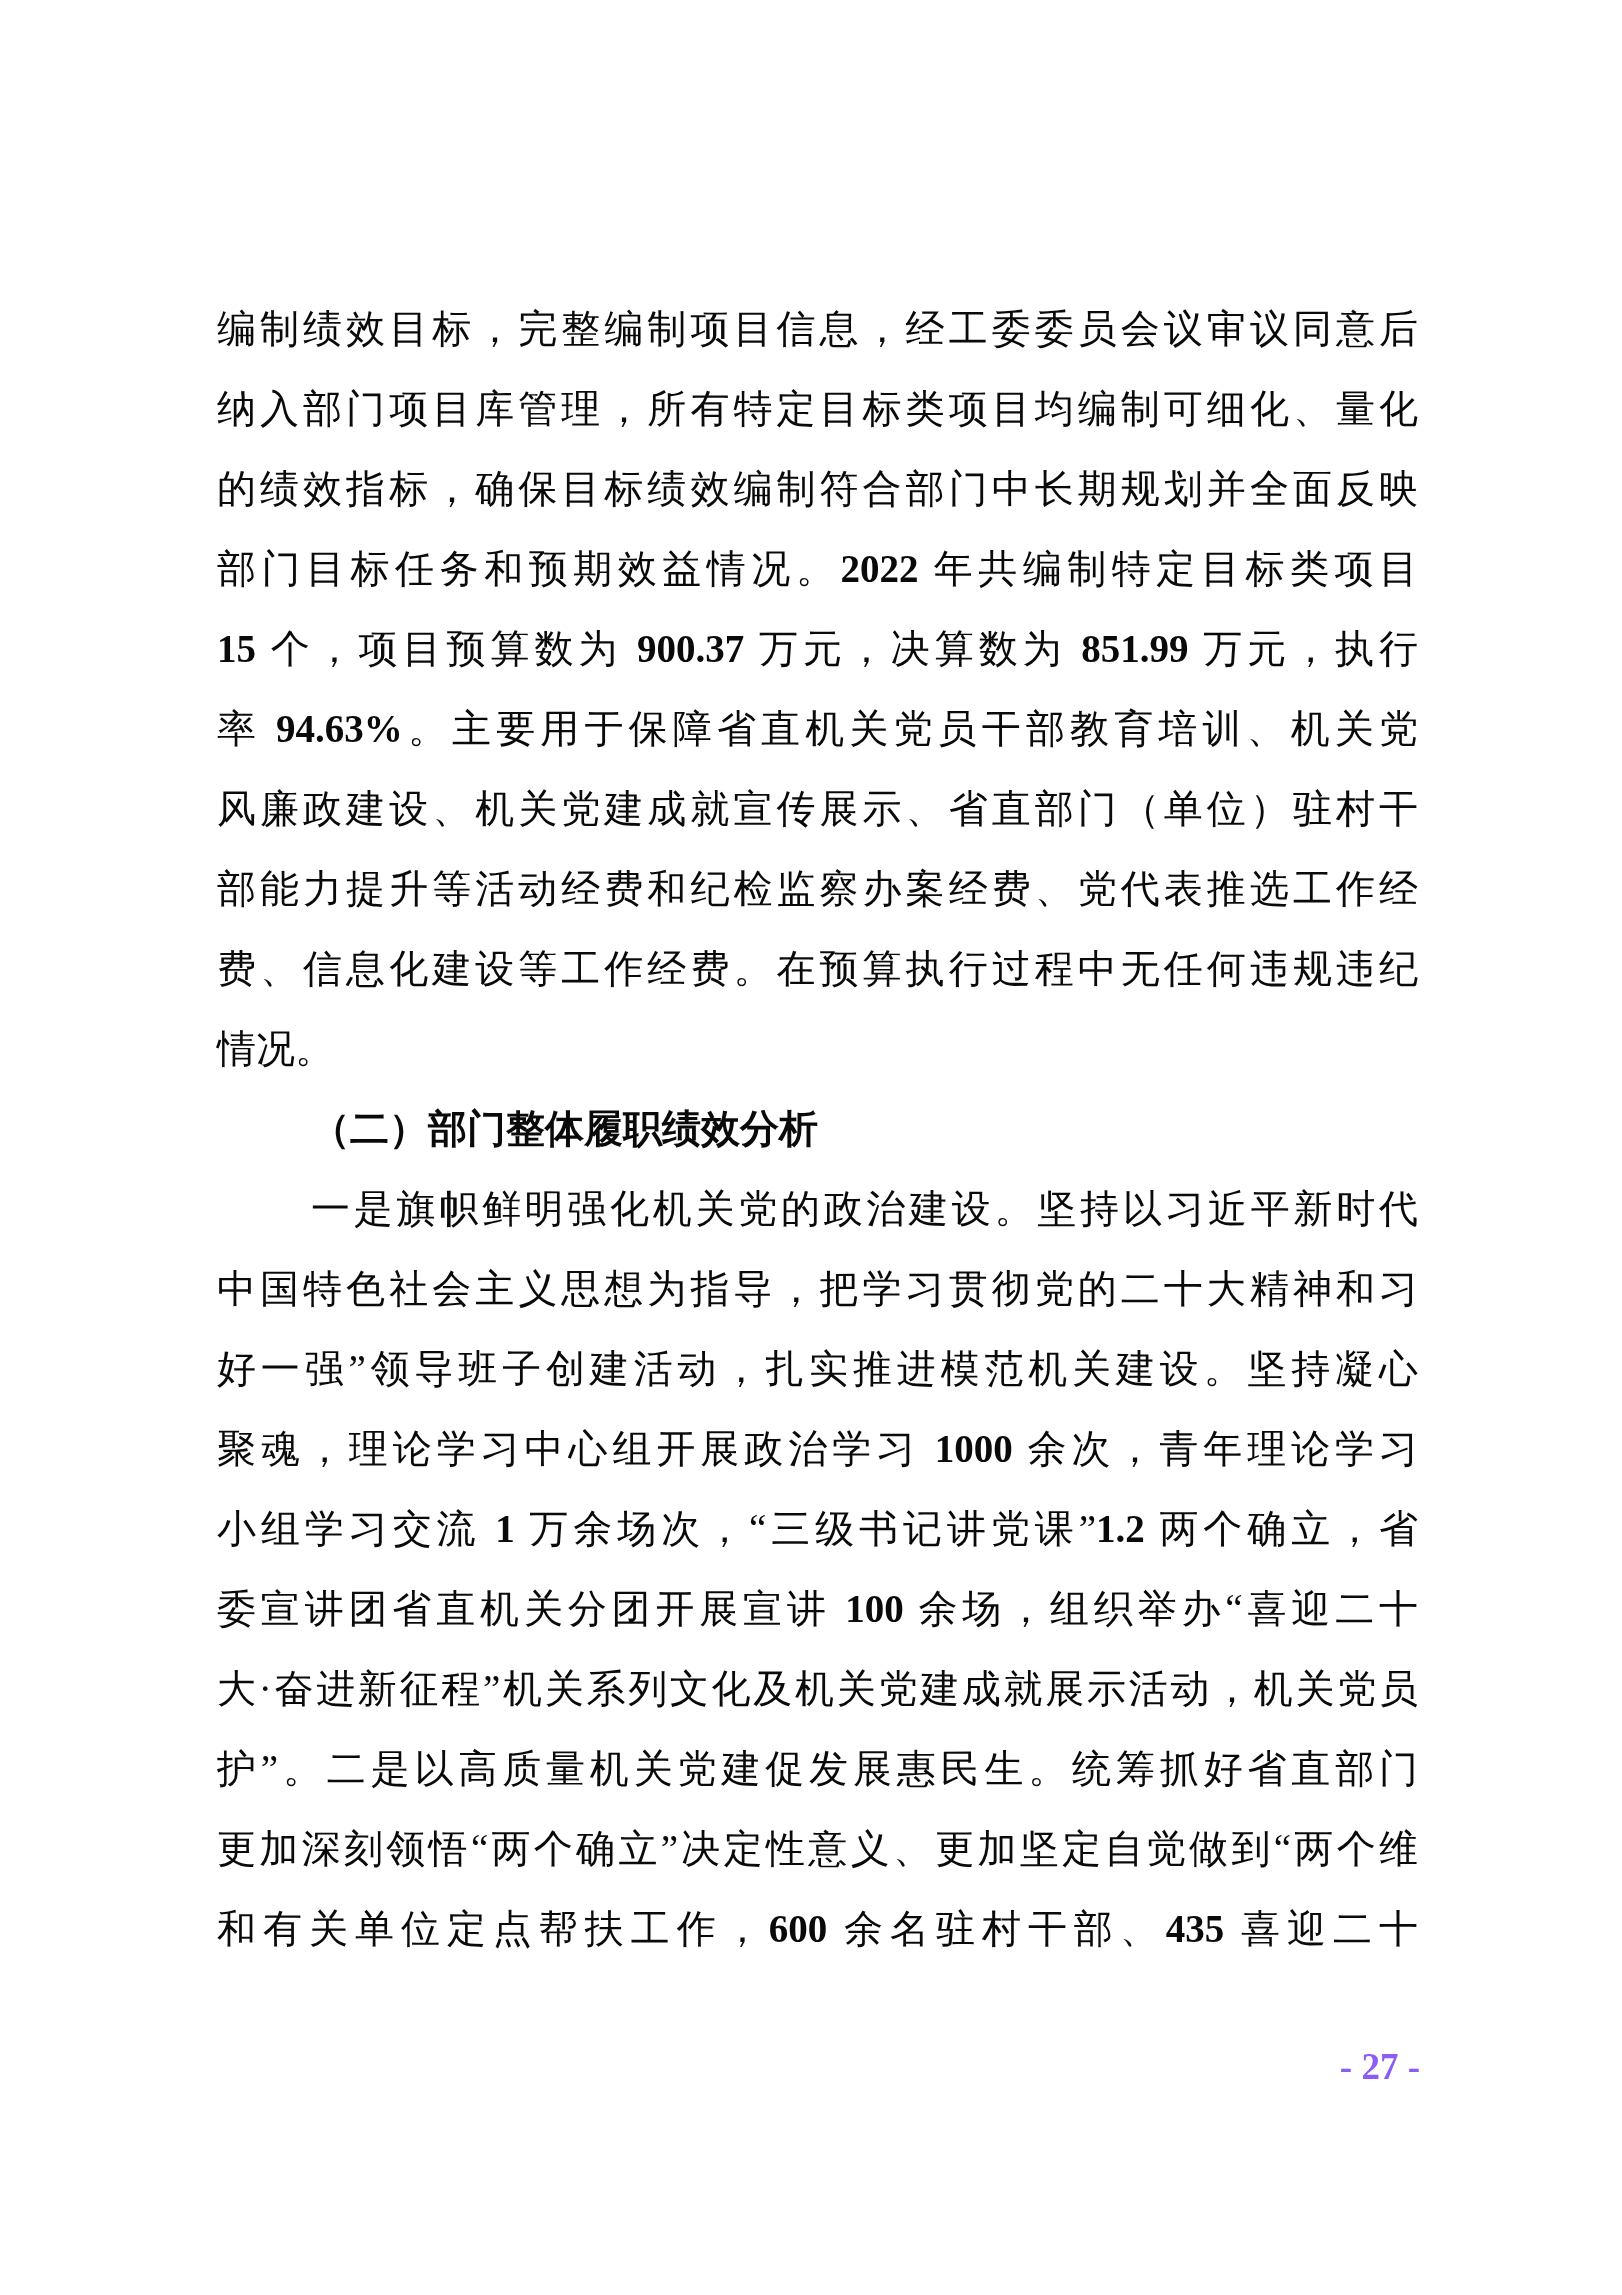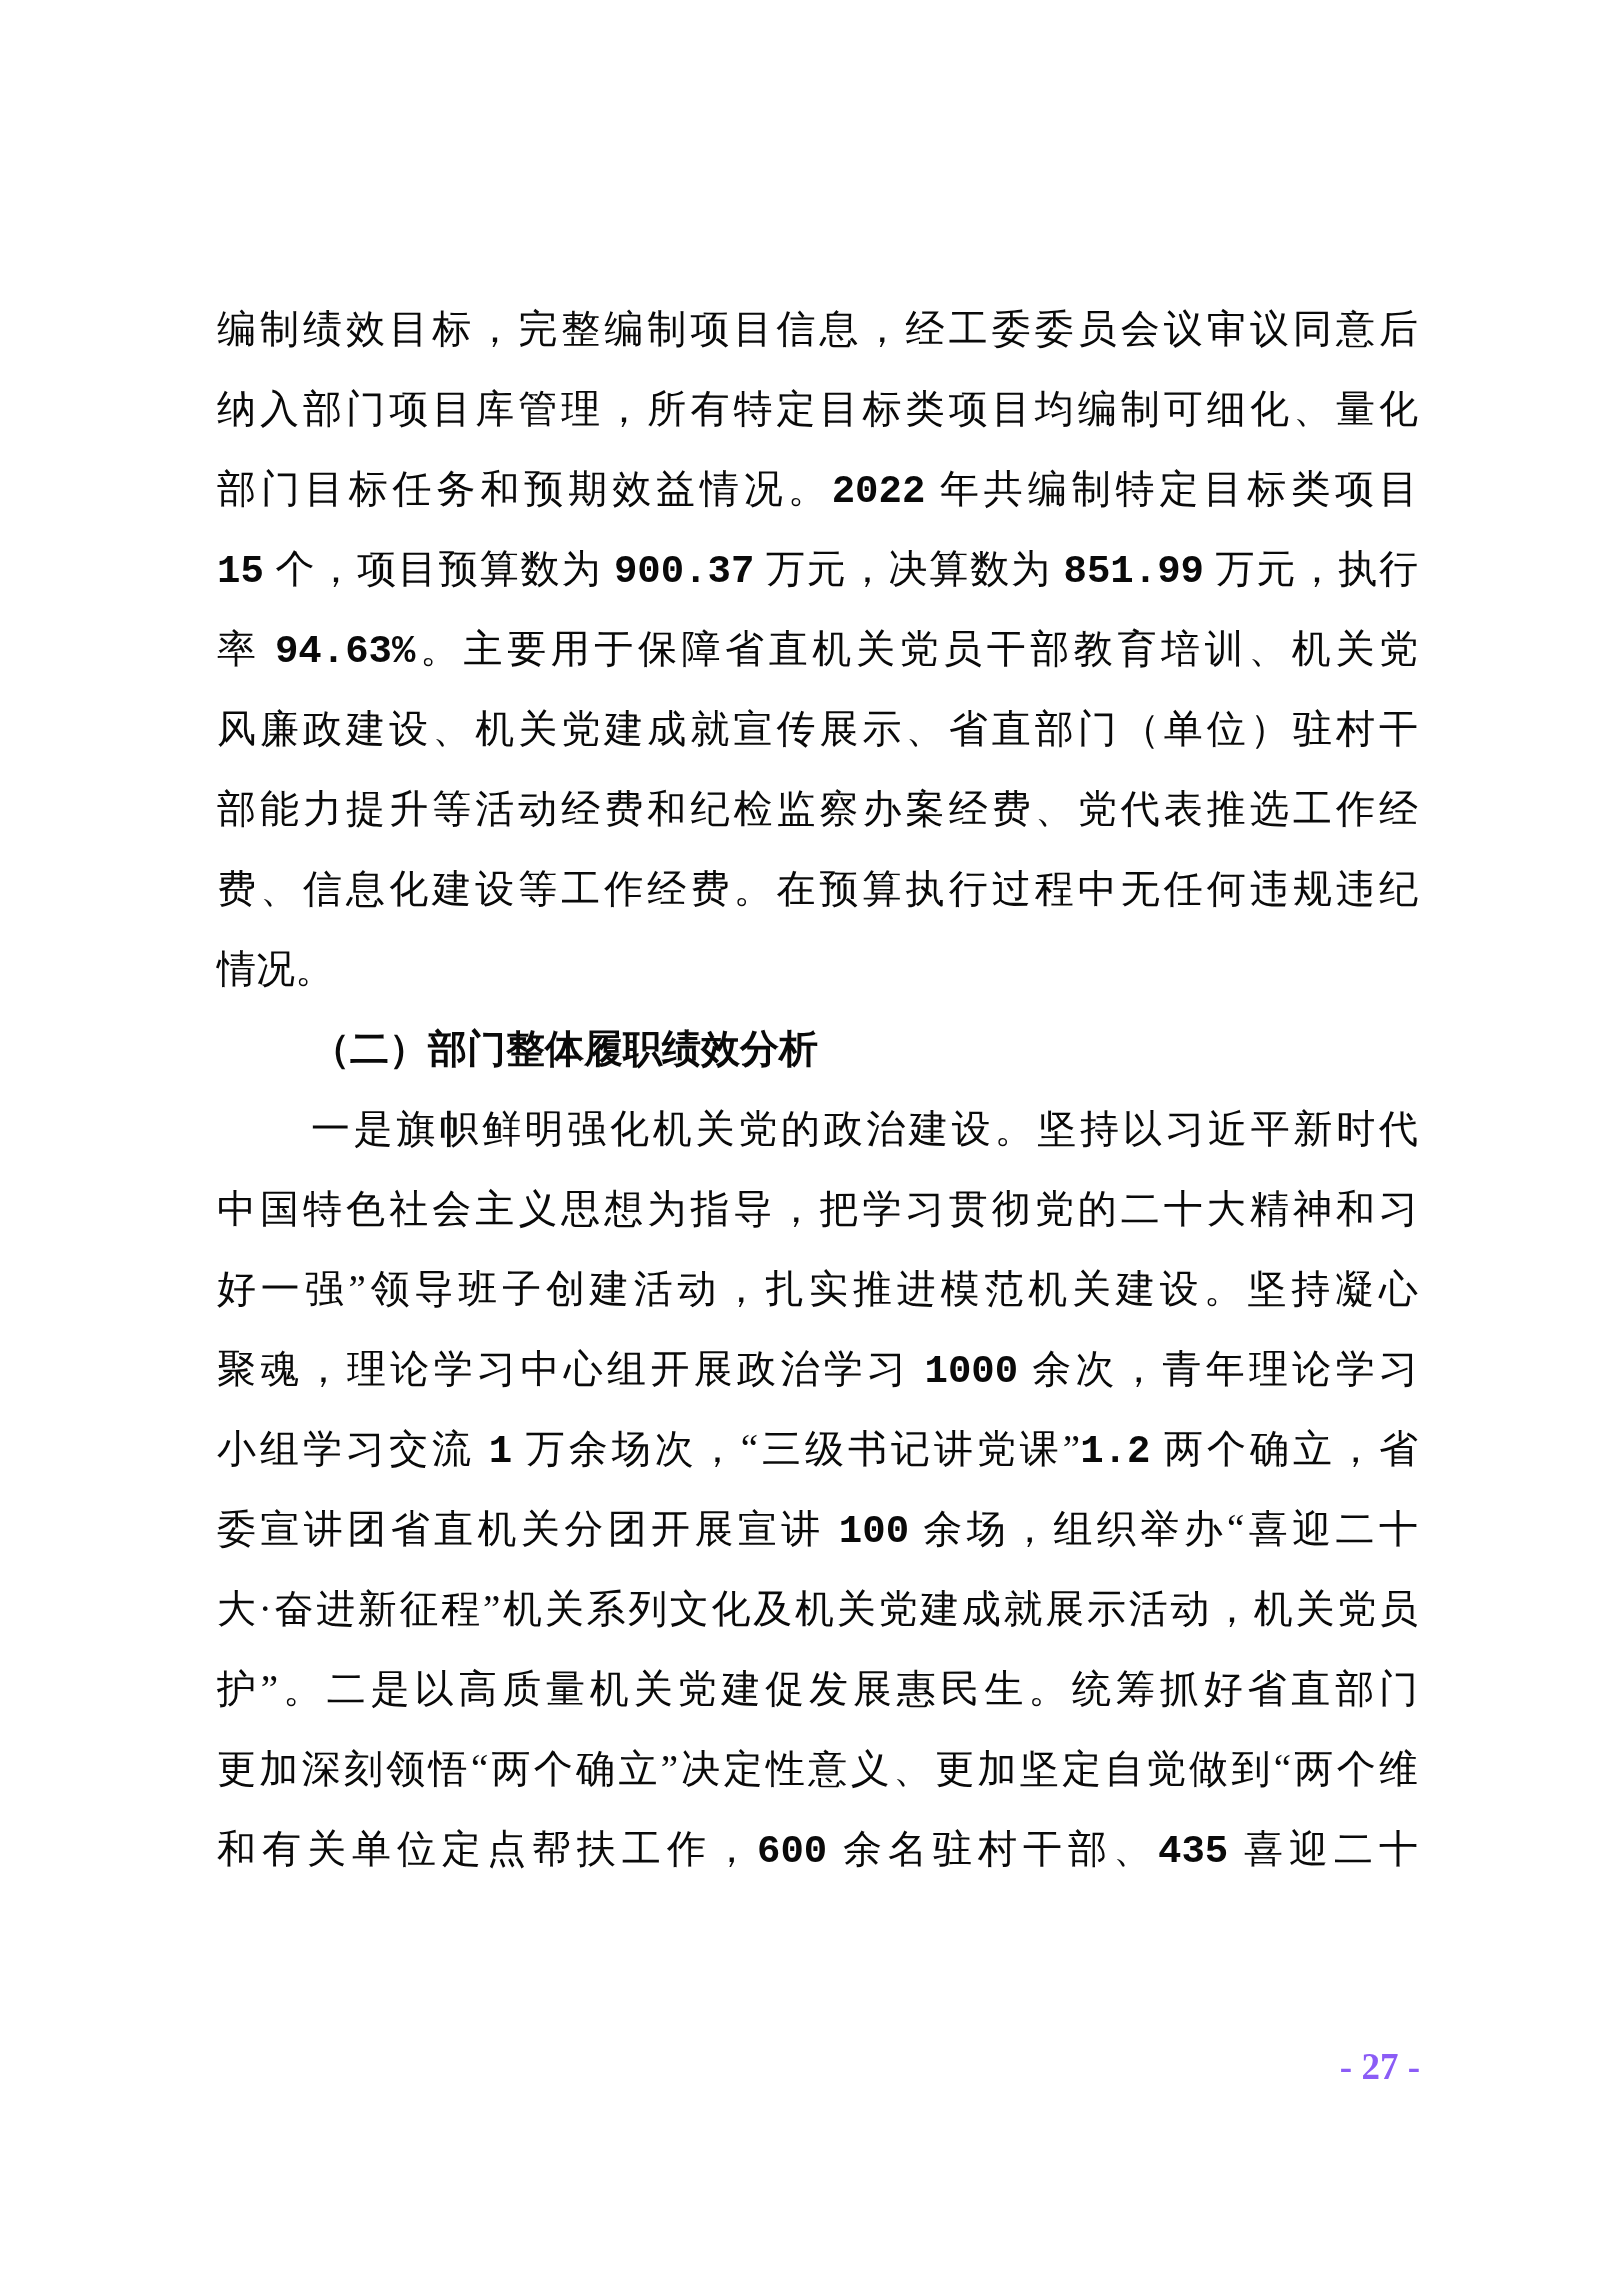--- a/index.html
+++ b/index.html
@@ -36,40 +36,41 @@
     text-align-last: left;
   }
   .line.indent {
     padding-left: 94px;
   }
   .line.heading {
     font-weight: bold;
   }
   .num-bold {
     font-weight: bold;
-    font-family: Liberation Mono, monospace;
+    font-family: Liberation Serif, serif;
   }
   .page-number {
     position: absolute;
     top: 2046px;
     right: 203px;
     font-size: 37px;
     line-height: 41px;
     font-weight: bold;
     font-family: "Liberation Serif", "DejaVu Serif", serif;
     color: #8b5cf6;
   }
 </style>
 </head>
 <body>
 
 <div class="page">
   <div class="text-block">
       <div class="line"><span>编制绩效目标，完整编制项目信息，经工委委员会议审议同意后</span></div>
       <div class="line"><span>纳入部门项目库管理，所有特定目标类项目均编制可细化、量化</span></div>
+      <div class="line"><span>的绩效指标，确保目标绩效编制符合部门中长期规划并全面反映</span></div>
       <div class="line"><span>部门目标任务和预期效益情况。</span><span class="num-bold">2022</span><span> 年共编制特定目标类项目</span></div>
       <div class="line"><span class="num-bold">15</span><span> 个，项目预算数为 </span><span class="num-bold">900.37</span><span> 万元，决算数为 </span><span class="num-bold">851.99</span><span> 万元，执行</span></div>
       <div class="line"><span>率 </span><span class="num-bold">94.63%</span><span>。主要用于保障省直机关党员干部教育培训、机关党</span></div>
       <div class="line"><span>风廉政建设、机关党建成就宣传展示、省直部门（单位）驻村干</span></div>
       <div class="line"><span>部能力提升等活动经费和纪检监察办案经费、党代表推选工作经</span></div>
       <div class="line"><span>费、信息化建设等工作经费。在预算执行过程中无任何违规违纪</span></div>
       <div class="line no-justify"><span>情况。</span></div>
       <div class="line heading indent no-justify"><span>（二）部门整体履职绩效分析</span></div>
       <div class="line indent"><span>一是旗帜鲜明强化机关党的政治建设。坚持以习近平新时代</span></div>
       <div class="line"><span>中国特色社会主义思想为指导，把学习贯彻党的二十大精神和习</span></div>

